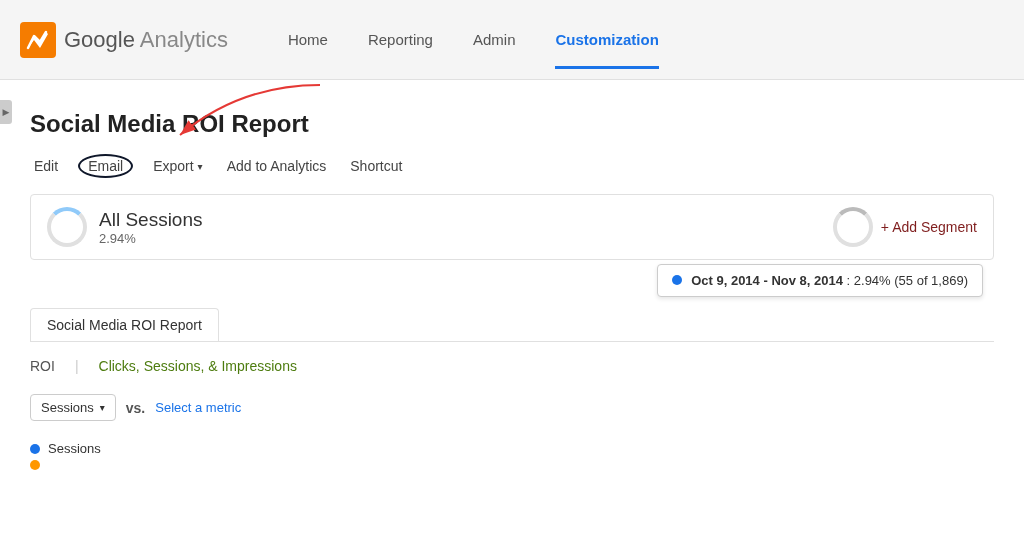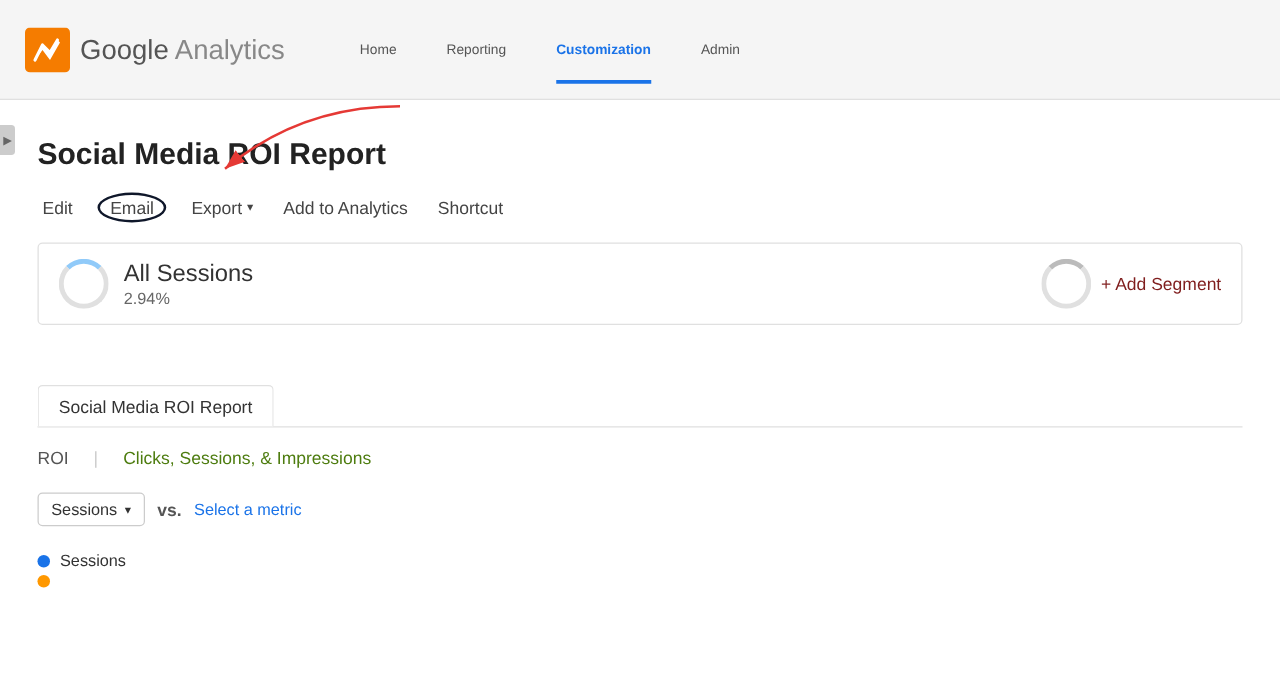--- a/index.html
+++ b/index.html
@@ -24,21 +24,21 @@
       width: 36px;
       height: 36px;
     }
     .nav {
       display: flex;
       align-items: center;
       gap: 40px;
       flex: 1;
     }
     .nav-item {
-      font-size: 11px;
+      font-size: 15px;
       color: #555;
       cursor: pointer;
       padding: 20px 0;
       text-decoration: none;
       position: relative;
     }
     .nav-item.active {
       color: #1a73e8;
       font-weight: bold;
     }
@@ -289,22 +289,22 @@
       <polyline points="8,26 14,14 20,20 26,10" fill="none" stroke="white" stroke-width="2.5" stroke-linejoin="round" stroke-linecap="round"></polyline>
     </svg>
     <div style="font-size:22px; color:#666; font-weight:300;">
       <span style="color:#555; font-weight:400;">Google</span><span style="color:#888; font-weight:300;"> Analytics</span>
     </div>
   </div>
 
   <nav class="nav">
     <a class="nav-item">Home</a>
     <a class="nav-item">Reporting</a>
+    <a class="nav-item">Admin</a>
     <a class="nav-item active">Customization</a>
-    <a class="nav-item">Admin</a>
   </nav>
 </div>
 
 <div class="sidebar-toggle">
   <span style="font-size:9px; color:#666;">▶</span>
 </div>
 
 <div class="main">
 
   <svg style="position:absolute; top:0; left:80px; width:300px; height:80px; pointer-events:none; z-index:20;" viewBox="0 0 300 80">
@@ -333,20 +333,26 @@
     <div class="segment-circle"></div>
     <div class="segment-info">
       <div class="segment-name">All Sessions</div>
       <div class="segment-pct">2.94%</div>
     </div>
     <div class="add-segment">
       <div class="add-segment-circle"></div>
       <span class="add-segment-text">+ Add Segment</span>
     </div>
 
+    <div class="tooltip-box">
+      <span class="tooltip-dot"></span>
+      <strong>Oct 9, 2014 - Nov 8, 2014</strong>
+      <span> : </span>
+      <span>2.94% (55 of 1,869)</span>
+    </div>
   </div>
 
   <div class="report-tabs">
     <div class="report-tab active">Social Media ROI Report</div>
   </div>
 
   <div class="report-links">
     <span class="report-link-label">ROI</span>
     <span style="color:#ccc;">|</span>
     <a class="report-link">Clicks, Sessions, &amp; Impressions</a>

